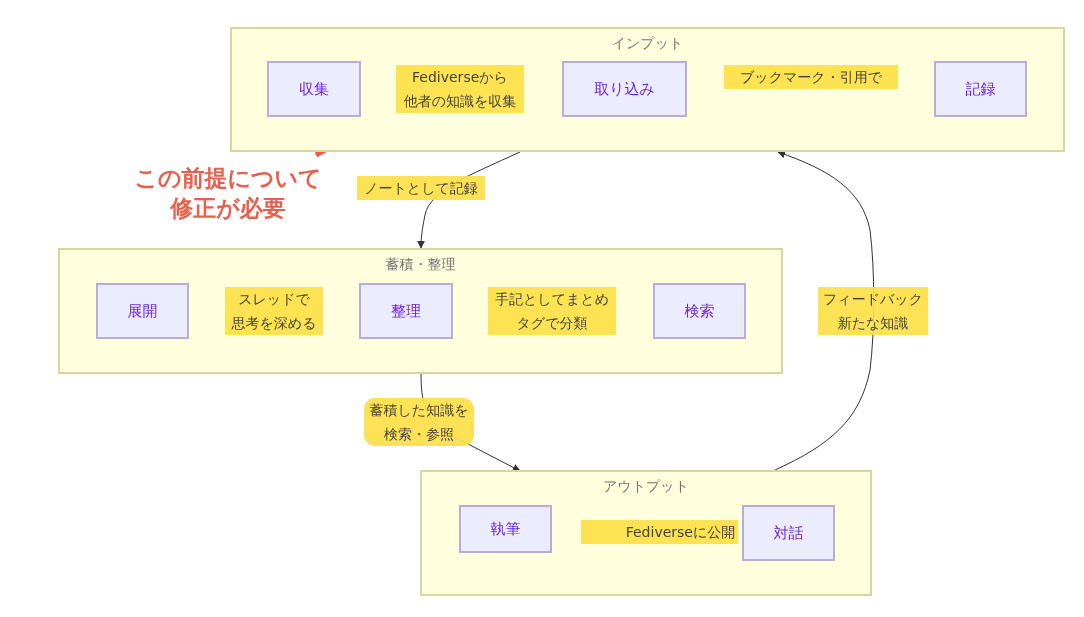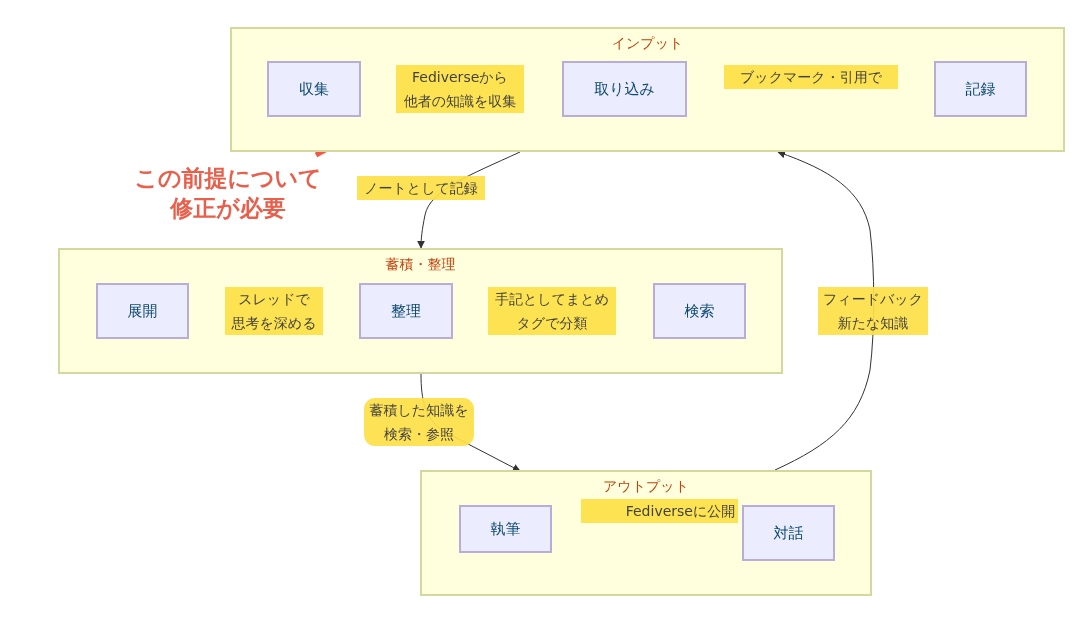--- a/index.html
+++ b/index.html
@@ -1,21 +1,21 @@
 <!DOCTYPE html>
 <html><head>
 <meta charset="utf-8">
 <style>
   html, body { margin:0; padding:0; background:#ffffff; }
   body { width:1084px; height:617px; position:relative; overflow:hidden;
          font-family:"DejaVu Sans", "Liberation Sans", sans-serif; color:#333; }
   .subgraph { position:absolute; background:#ffffde; border:2px solid #d3d89d; box-sizing:border-box; }
-  .sg-title { position:absolute; left:0; right:0; text-align:center; font-size:14px; color:#c2410c; top:6px; }
+  .sg-title { position:absolute; left:0; right:0; text-align:center; font-size:14px; color:#737373; top:6px; }
   .node { position:absolute; background:#ececff; border:2px solid #b8acd9; box-sizing:border-box;
-          display:flex; align-items:center; justify-content:center; font-size:15px; color:#0c4a6e; }
+          display:flex; align-items:center; justify-content:center; font-size:15px; color:#6d28d9; }
   .elabel { position:absolute; background:#fde047; font-size:14px; color:#333; text-align:center;
             line-height:24px; padding:0 2px; opacity:0.92; }
   .elabel span { display:block; white-space:nowrap; }
   svg.edges { position:absolute; left:0; top:0; width:1084px; height:617px; pointer-events:none; }
   .annotation { position:absolute; color:#e8604c; font-weight:bold; font-size:23px; text-align:center; line-height:30px; }
   .annotation span { display:block; white-space:nowrap; }
 </style>
 </head>
 <body>
 
@@ -84,21 +84,21 @@
   <span>思考を深める</span>
 </div>
 <div class="elabel" style="left:488px; top:287px; width:124px;">
   <span>手記としてまとめ</span>
   <span>タグで分類</span>
 </div>
 <div class="elabel" style="left:364px; top:398px; width:106px;border-radius:11px;">
   <span>蓄積した知識を</span>
   <span>検索・参照</span>
 </div>
-<div class="elabel" style="left:581px; top:499px; width:111px;padding-left:44px;">
+<div class="elabel" style="left:581px; top:520px; width:111px;padding-left:44px;">
   <span>Fediverseに公開</span>
 </div>
 <div class="elabel" style="left:818px; top:287px; width:106px;">
   <span>フィードバック</span>
   <span>新たな知識</span>
 </div>
 
 <div class="annotation" style="left:118px; top:163px; width:220px;">
   <span>この前提について</span>
   <span>修正が必要</span>

